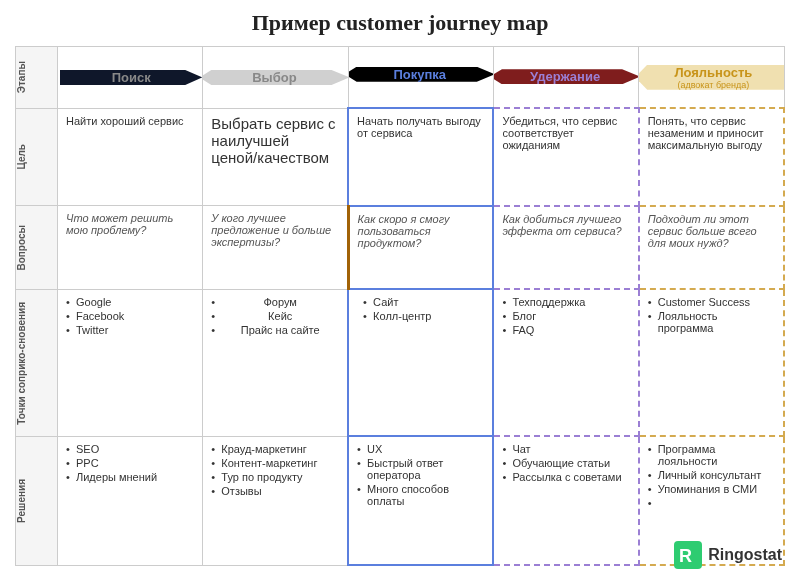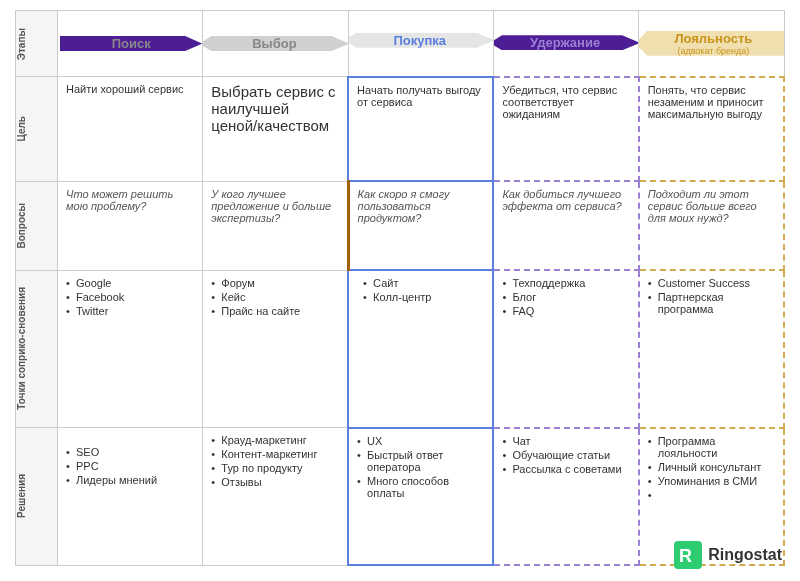--- a/index.html
+++ b/index.html
@@ -66,53 +66,54 @@
       font-size: 16px;
       font-weight: bold;
       color: #333;
       font-family: Arial, sans-serif;
       text-align: right;
     }
   </style>
 </head>
 <body>
 <div class="page">
+  <div class="title">Пример customer journey map</div>
 
   <div class="table-wrapper">
 
     <table style="width:100%; border-collapse:collapse; flex:1; table-layout:fixed; border:1px solid #ccc;">
       <colgroup>
         <col style="width:42px">
         <col style="width:calc((100% - 42px)/5)">
         <col style="width:calc((100% - 42px)/5)">
         <col style="width:calc((100% - 42px)/5)">
         <col style="width:calc((100% - 42px)/5)">
         <col style="width:calc((100% - 42px)/5)">
       </colgroup>
 
       <tbody>
           <tr style="height:52px;">
         <td style="background:#f5f5f5; border-right:1px solid #ccc; border-bottom:1px solid #ccc; text-align:center; vertical-align:middle;">
           <div style="writing-mode:vertical-rl; transform:rotate(180deg); font-size:10px; font-weight:bold; color:#555;">Этапы</div>
         </td>
 
         <td style="border-right:1px solid #ccc; border-bottom:1px solid #ccc; padding:0; position:relative; overflow:hidden;">
-          <div style="margin:5px 0 5px 2px; height:calc(100% - 10px); display:flex; align-items:center; justify-content:center; background:#4c1d95; clip-path:polygon(0% 0%, 88% 0%, 100% 50%, 88% 100%, 0% 100%); font-size:13px; font-weight:bold; color:#888;">Поиск</div>
+          <div style="margin:5px 0 5px 2px; height:calc(100% - 10px); display:flex; align-items:center; justify-content:center; background:#0f172a; clip-path:polygon(0% 0%, 88% 0%, 100% 50%, 88% 100%, 0% 100%); font-size:13px; font-weight:bold; color:#888;">Поиск</div>
         </td>
 
         <td style="border-right:1px solid #ccc; border-bottom:1px solid #ccc; padding:0; position:relative; overflow:hidden;">
           <div style="margin:5px -2px 5px -4px; height:calc(100% - 10px); display:flex; align-items:center; justify-content:center; background:#d0d0d0; clip-path:polygon(8% 0%, 88% 0%, 100% 50%, 88% 100%, 8% 100%, 0% 50%); font-size:13px; font-weight:bold; color:#888;">Выбор</div>
         </td>
 
         <td style="border-right:1px solid #ccc; border-bottom:1px solid #ccc; padding:0; position:relative; overflow:hidden;">
-          <div style="margin:5px -2px 11px -4px; height:calc(100% - 10px); display:flex; align-items:center; justify-content:center; background:#e5e5e5; clip-path:polygon(8% 0%, 88% 0%, 100% 50%, 88% 100%, 8% 100%, 0% 50%); font-size:13px; font-weight:bold; color:#5b7fde;">Покупка</div>
-        </td>
-
-        <td style="border-right:1px solid #ccc; border-bottom:1px solid #ccc; padding:0; position:relative; overflow:hidden;">
-          <div style="margin:4px -2px 5px -4px; height:calc(100% - 10px); display:flex; align-items:center; justify-content:center; background:#4c1d95; clip-path:polygon(8% 0%, 88% 0%, 100% 50%, 88% 100%, 8% 100%, 0% 50%); font-size:13px; font-weight:bold; color:#9b7fd4;">Удержание</div>
+          <div style="margin:5px -2px 11px -4px; height:calc(100% - 10px); display:flex; align-items:center; justify-content:center; background:#000000; clip-path:polygon(8% 0%, 88% 0%, 100% 50%, 88% 100%, 8% 100%, 0% 50%); font-size:13px; font-weight:bold; color:#5b7fde;">Покупка</div>
+        </td>
+
+        <td style="border-right:1px solid #ccc; border-bottom:1px solid #ccc; padding:0; position:relative; overflow:hidden;">
+          <div style="margin:4px -2px 5px -4px; height:calc(100% - 10px); display:flex; align-items:center; justify-content:center; background:#7f1d1d; clip-path:polygon(8% 0%, 88% 0%, 100% 50%, 88% 100%, 8% 100%, 0% 50%); font-size:13px; font-weight:bold; color:#9b7fd4;">Удержание</div>
         </td>
 
         <td style="border-bottom:1px solid #ccc; padding:0; position:relative; overflow:hidden;">
           <div style="margin:5px -2px 5px -4px; height:calc(100% - 10px); display:flex; flex-direction:column; align-items:center; justify-content:center; background:#f0e0b0; clip-path:polygon(8% 0%, 100% 0%, 100% 100%, 8% 100%, 0% 50%); font-size:13px; font-weight:bold; color:#c8941a; text-align:center; padding-left:6px;">
             <span>Лояльность</span>
             <span style="font-size:9px; font-weight:normal; color:#c8941a;">(адвокат бренда)</span>
           </div>
         </td>
       </tr>
 
@@ -162,21 +163,21 @@
         <td style="background:#f5f5f5; border-right:1px solid #ccc; border-bottom:1px solid #ccc; text-align:center; vertical-align:middle;">
           <div style="writing-mode:vertical-rl; transform:rotate(180deg); font-size:10px; font-weight:bold; color:#555; line-height:1.2;">Точки соприко-сновения</div>
         </td>
         <td style="border-right:1px solid #ccc; border-bottom:1px solid #ccc; padding:6px 8px; font-size:11px; color:#333; vertical-align:top;">
           <ul class="bullet-list">
             <li>Google</li>
             <li>Facebook</li>
             <li>Twitter</li>
           </ul>
         </td>
-        <td style="border-right:1px solid #ccc; border-bottom:1px solid #ccc; padding:6px 8px; font-size:11px; color:#333; vertical-align:top;">
+        <td style="border-right:1px solid #ccc; border-bottom:1px solid #ccc; padding:6px 8px; font-size:11px; color:#333; vertical-align:top;text-align:center;">
           <ul class="bullet-list">
             <li>Форум</li>
             <li>Кейс</li>
             <li>Прайс на сайте</li>
           </ul>
         </td>
         <td style="border:2px solid #5b7fde; padding:6px 14px; font-size:11px; color:#333; vertical-align:top;">
           <ul class="bullet-list">
             <li>Сайт</li>
             <li>Колл-центр</li>
@@ -185,30 +186,30 @@
         <td style="border:2px dashed #9b7fd4; padding:6px 8px; font-size:11px; color:#333; vertical-align:top;">
           <ul class="bullet-list">
             <li>Техподдержка</li>
             <li>Блог</li>
             <li>FAQ</li>
           </ul>
         </td>
         <td style="border:2px dashed #d4aa50; padding:6px 8px; font-size:11px; color:#333; vertical-align:top;">
           <ul class="bullet-list">
             <li>Customer Success</li>
-            <li>Партнерская программа</li>
+            <li>Лояльность программа</li>
           </ul>
         </td>
       </tr>
 
       <tr style="height:108px;">
         <td style="background:#f5f5f5; border-right:1px solid #ccc; text-align:center; vertical-align:middle;">
           <div style="writing-mode:vertical-rl; transform:rotate(180deg); font-size:10px; font-weight:bold; color:#555;">Решения</div>
         </td>
-        <td style="border-right:1px solid #ccc; padding:18px 8px; font-size:11px; color:#333; vertical-align:top;">
+        <td style="border-right:1px solid #ccc; padding:6px 8px; font-size:11px; color:#333; vertical-align:top;">
           <ul class="bullet-list">
             <li>SEO</li>
             <li>PPC</li>
             <li>Лидеры мнений</li>
           </ul>
         </td>
         <td style="border-right:1px solid #ccc; padding:6px 8px; font-size:11px; color:#333; vertical-align:top;">
           <ul class="bullet-list">
             <li>Крауд-маркетинг</li>
             <li>Контент-маркетинг</li>

